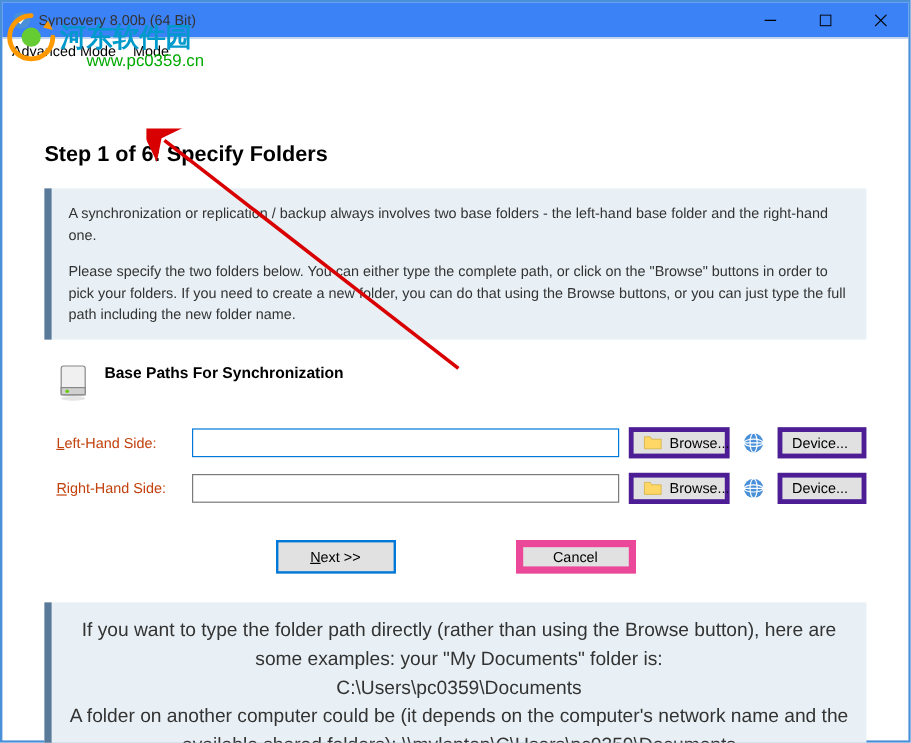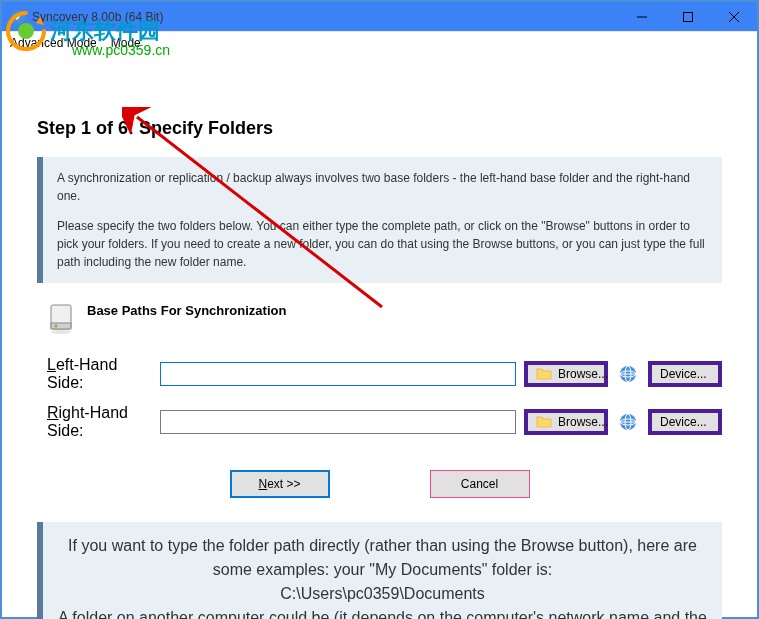--- a/index.html
+++ b/index.html
@@ -16,31 +16,31 @@
     .menubar { height: 22px; display: flex; align-items: center; padding: 0 8px; gap: 14px; font-size: 12px; }
     .menubar-item { cursor: pointer; }
     .content { padding: 28px 35px 20px 35px; }
     .step-title { font-size: 18px; font-weight: bold; color: #000; margin-bottom: 18px; margin-top: 36px; }
     .info-box { border-left: 6px solid #5a7a9a; background: #e8f0f5; padding: 12px 14px; font-size: 12px; color: #333; line-height: 1.5; margin-bottom: 20px; }
     .info-box p { margin-bottom: 12px; }
     .info-box p:last-child { margin-bottom: 0; }
     .section-header { display: flex; align-items: flex-start; gap: 12px; margin-bottom: 18px; margin-left: 10px; }
     .section-title { font-size: 13px; font-weight: bold; color: #000; }
     .form-row { display: flex; align-items: center; margin-bottom: 12px; margin-left: 10px; gap: 8px; }
-    .form-label { width: 105px; font-size: 16px; color: #000000; }
+    .form-label { width: 105px; font-size: 12px; color: #c2410c; }
     .form-label u { text-decoration: underline; }
     .form-input { flex: 1; height: 24px; border: 1px solid #7a7a7a; padding: 2px 6px; font-size: 12px; outline: none; }
     .form-input.focused { border: 1px solid #0078d7; }
     .btn { height: 26px; padding: 0 8px; background: #e1e1e1; border: 4px solid #4c1d95; font-size: 12px; cursor: pointer; display: inline-flex; align-items: center; gap: 6px; }
     .btn-browse { width: 84px; }
     .btn-device { width: 74px; }
     .icon-globe { width: 24px; height: 24px; display: flex; align-items: center; justify-content: center; }
     .button-row { display: flex; justify-content: center; gap: 100px; margin: 30px 0 24px 0; }
     .btn-primary { width: 100px; height: 28px; background: #e1e1e1; border: 2px solid #0078d7; font-size: 12px; cursor: pointer; }
-    .btn-cancel { width: 100px; height: 28px; background: #e1e1e1; border: 1px solid #ec4899; font-size: 12px; cursor: pointer; }
+    .btn-cancel { width: 100px; height: 28px; background: #e1e1e1; border: 6px solid #ec4899; font-size: 12px; cursor: pointer; }
     .help-box { border-left: 6px solid #5a7a9a; background: #e8f0f5; padding: 12px 14px; font-size: 16px; color: #333; line-height: 1.5; text-align: center; }
     .arrow-overlay { position: absolute; top: 105px; left: 120px; pointer-events: none; z-index: 5; }
     .folder-icon svg { display: block; }
   </style>
 </head>
 <body>
 
 <div class="outer-frame">
 
   <div class="titlebar">

